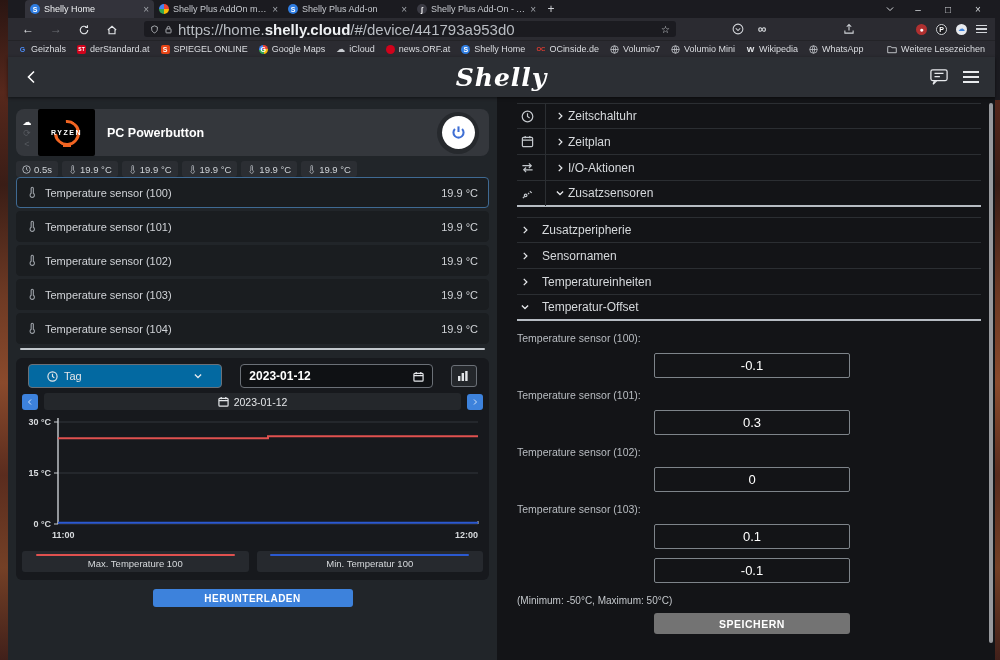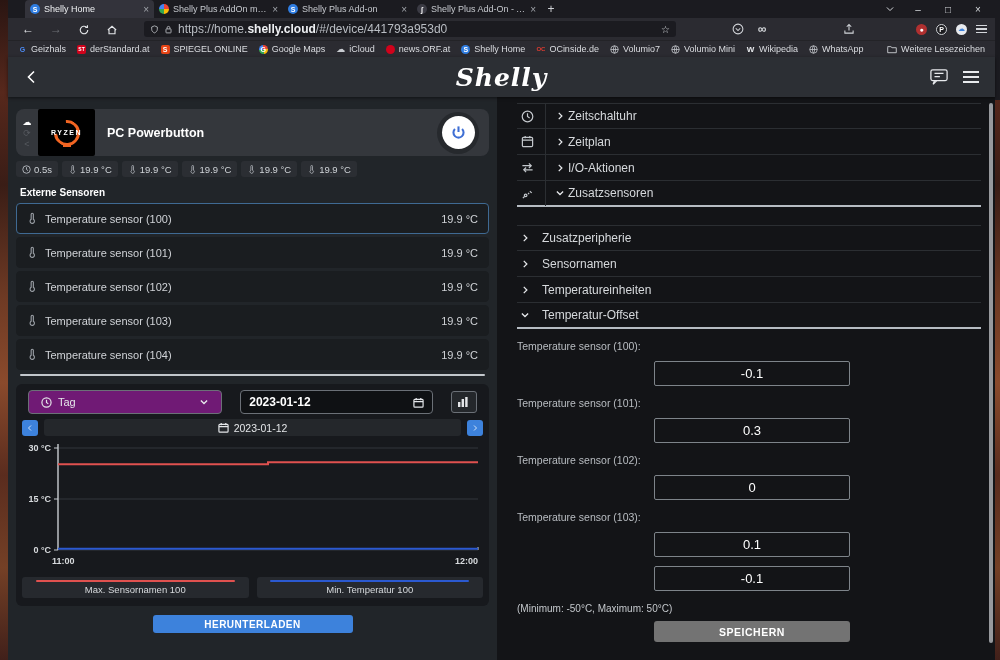--- a/index.html
+++ b/index.html
@@ -32,21 +32,21 @@
   .wc { font-size:10px; color:#d4d7db; width:14px; text-align:center; }
   .chev-svg { width:10px; height:10px; stroke:#d4d7db; fill:none; stroke-width:1.6; }
 
   
   .navbar { height:22px; background:#2b2b31; display:flex; align-items:center; flex:none; padding:0 8px; gap:4px; }
   .navbtn { width:24px; text-align:center; color:#e4e6e9; font-size:12px; line-height:22px; }
   .navbtn.disabled { color:#6d7076; }
   .navbtn svg { width:12px; height:12px; stroke:#e4e6e9; fill:none; stroke-width:1.5; vertical-align:middle; }
   .urlbar { margin-left:16px; width:532px; height:16px; background:#1b1b20; border-radius:3px; display:flex; align-items:center; padding:0 6px; gap:5px; }
   .urlbar svg { width:9px; height:9px; stroke:#c9ccd1; fill:none; stroke-width:1.4; flex:none; }
-  .urltext { font-size:12px; color:#b9bdc3; white-space:nowrap; overflow:hidden; flex:1; }
+  .urltext { font-size:15px; color:#b9bdc3; white-space:nowrap; overflow:hidden; flex:1; }
   .urltext b { color:#eef0f3; font-weight:bold; }
   .url-star { color:#d4d7db; font-size:10px; flex:none; }
   .navicons { display:flex; align-items:center; margin-left:52px; gap:14px; color:#d4d7db; font-size:11px; }
   .navicons .gap { width:48px; }
   .exticons { margin-left:auto; display:flex; align-items:center; gap:9px; }
   .extdot { width:11px; height:11px; border-radius:50%; display:flex; align-items:center; justify-content:center; font-size:7px; font-weight:bold; color:#fff; }
   .burger { display:inline-flex; flex-direction:column; gap:2px; }
   .burger i { width:11px; height:1.5px; background:#d4d7db; display:block; }
 
   
@@ -95,21 +95,21 @@
   .therm-svg { width:10px; height:13px; stroke:#9ea3a9; fill:none; stroke-width:1.3; flex:none; }
 
   .exthdr { display:flex; align-items:center; height:24px; margin-top:12px; padding-left:4px; }
   .exthdr .vd { width:1px; height:20px; background:#3a3e43; margin:0 12px 0 10px; }
   .exthdr .ttl { font-size:13px; color:#e4e6e9; margin-left:12px; }
   .chevw { width:11px; height:11px; stroke:#fff; fill:none; stroke-width:1.8; }
   .exthr { height:2px; background:#c3c8cd; margin:4px 4px 0 4px; border-radius:1px; }
 
   .chartcard { background:#17191d; border-radius:6px; margin:8px 0 0 0; padding:6px 6px 8px 6px; }
   .ctrl-row { display:flex; align-items:center; gap:18px; padding:0 6px; }
-  .selbox { width:197px; height:24px; background:#701a75; border:1px solid #6b7077; border-radius:4px; display:flex; align-items:center; padding:0 12px; gap:6px; font-size:11px; color:#e4e6e9; }
+  .selbox { width:197px; height:24px; background:#0369a1; border:1px solid #6b7077; border-radius:4px; display:flex; align-items:center; padding:0 18px; gap:6px; font-size:11px; color:#e4e6e9; }
   .selbox .cv { margin-left:auto; }
   .datebox { width:196px; height:24px; background:#0f1114; border:1px solid #6b7077; border-radius:4px; display:flex; align-items:center; padding:0 8px; font-size:12px; font-weight:bold; color:#fff; }
   .datebox .cal { margin-left:auto; }
   .cal-svg { width:11px; height:11px; stroke:#e4e6e9; fill:none; stroke-width:1.3; }
   .clock-svg { width:11px; height:11px; stroke:#e4e6e9; fill:none; stroke-width:1.3; }
   .histbtn { width:26px; height:22px; background:#24272b; border:1px solid #6b7077; border-radius:3px; display:flex; align-items:center; justify-content:center; margin-left:auto; }
   .bars-svg { width:12px; height:10px; fill:#e4e6e9; }
 
   .navdate { display:flex; align-items:center; margin-top:5px; gap:6px; }
   .bluebtn { width:16px; height:16px; background:#3d82dc; border-radius:3px; display:flex; align-items:center; justify-content:center; }
@@ -129,21 +129,21 @@
   .rpanel { flex:1; background:#131417; padding:6px 14px 0 20px; overflow:hidden; }
   .mrow { display:flex; align-items:center; height:26px; border-bottom:1px solid #2b2e32; }
   .mrow:first-child { border-top:1px solid #2b2e32; }
   .mrow .micon { width:20px; display:flex; justify-content:center; color:#c3c7cc; font-size:12px; }
   .mrow .mdiv { width:1px; height:25px; background:#2b2e32; margin:0 9px 0 8px; }
   .mrow .lbl { font-size:12px; color:#d6d9dc; margin-left:3px; }
   .mrow.exp { border-bottom:2px solid #b6bcc3; }
   .mi-svg { width:13px; height:13px; stroke:#c3c7cc; fill:none; stroke-width:1.3; }
   .chevm { width:10px; height:10px; stroke:#e8eaed; fill:none; stroke-width:2; flex:none; }
 
-  .submenu { margin-top:18px; }
+  .submenu { margin-top:10px; }
   .sub-row { display:flex; align-items:center; height:26px; border-bottom:1px solid #2b2e32; padding-left:3px; }
   .sub-row:first-child { border-top:1px solid #2b2e32; }
   .sub-row .lbl { font-size:12px; color:#d6d9dc; margin-left:12px; }
   .sub-row.exp { border-bottom:2px solid #b6bcc3; }
 
   .offsets { margin-top:8px; }
   .off-lbl { font-size:10.5px; color:#b9bdc2; margin-top:11px; }
   .off-inp { display:block; margin:9px 0 0 137px; width:196px; height:25px; background:#131417; border:1px solid #7e848a; border-radius:2px; color:#fff; font-size:13px; text-align:center; font-family:inherit; }
   .off-note { font-size:10px; color:#c4c8cc; margin-top:12px; }
   .save-wrap { margin:7px 0 0 137px; }
@@ -387,21 +387,20 @@
               <span>19.9 °C</span>
             </span>
           <span class="chip">
               <svg class="ico-s" viewBox="0 0 12 14">
                 <path d="M5 2a1.3 1.3 0 0 1 2.6 0v6a2.6 2.6 0 1 1-2.6 0z"></path>
               </svg>
               <span>19.9 °C</span>
             </span>
         </div>
 
-        <div class="seclabel">Externe Sensoren</div>
 
         <div class="srow sel">
           <svg class="therm-svg" viewBox="0 0 12 14">
               <path d="M5 2a1.3 1.3 0 0 1 2.6 0v6a2.6 2.6 0 1 1-2.6 0z"></path>
             </svg>
           <span class="nm">Temperature sensor (100)</span>
           <span class="vl">19.9 °C</span>
         </div>
         <div class="srow">
           <svg class="therm-svg" viewBox="0 0 12 14">
@@ -498,21 +497,21 @@
                 <polyline points="36,24.320000000000007 246,24.320000000000007 246,22.28 456,22.28" fill="none" stroke="#e0514f" stroke-width="2"></polyline>
                 <polyline points="36,108.64 456,108.64" fill="none" stroke="#2b59d0" stroke-width="2"></polyline>
                 <text x="30" y="124" fill="#d8dbde" font-size="9" font-weight="bold" font-family="Liberation Sans, sans-serif">11:00</text>
                 <text x="456" y="124" text-anchor="end" fill="#d8dbde" font-size="9" font-weight="bold" font-family="Liberation Sans, sans-serif">12:00</text>
               </svg>
           </div>
 
           <div class="legend">
             <div class="lgd">
               <span class="ln" style="background: rgb(224, 81, 79);"></span>
-              <span class="tx">Max. Sensornamen 100</span>
+              <span class="tx">Max. Temperature 100</span>
             </div>
             <div class="lgd">
               <span class="ln" style="background: rgb(43, 89, 208);"></span>
               <span class="tx">Min. Temperatur 100</span>
             </div>
           </div>
         </div>
 
         <div class="dl-wrap">
           <button class="dlbtn">HERUNTERLADEN</button>

